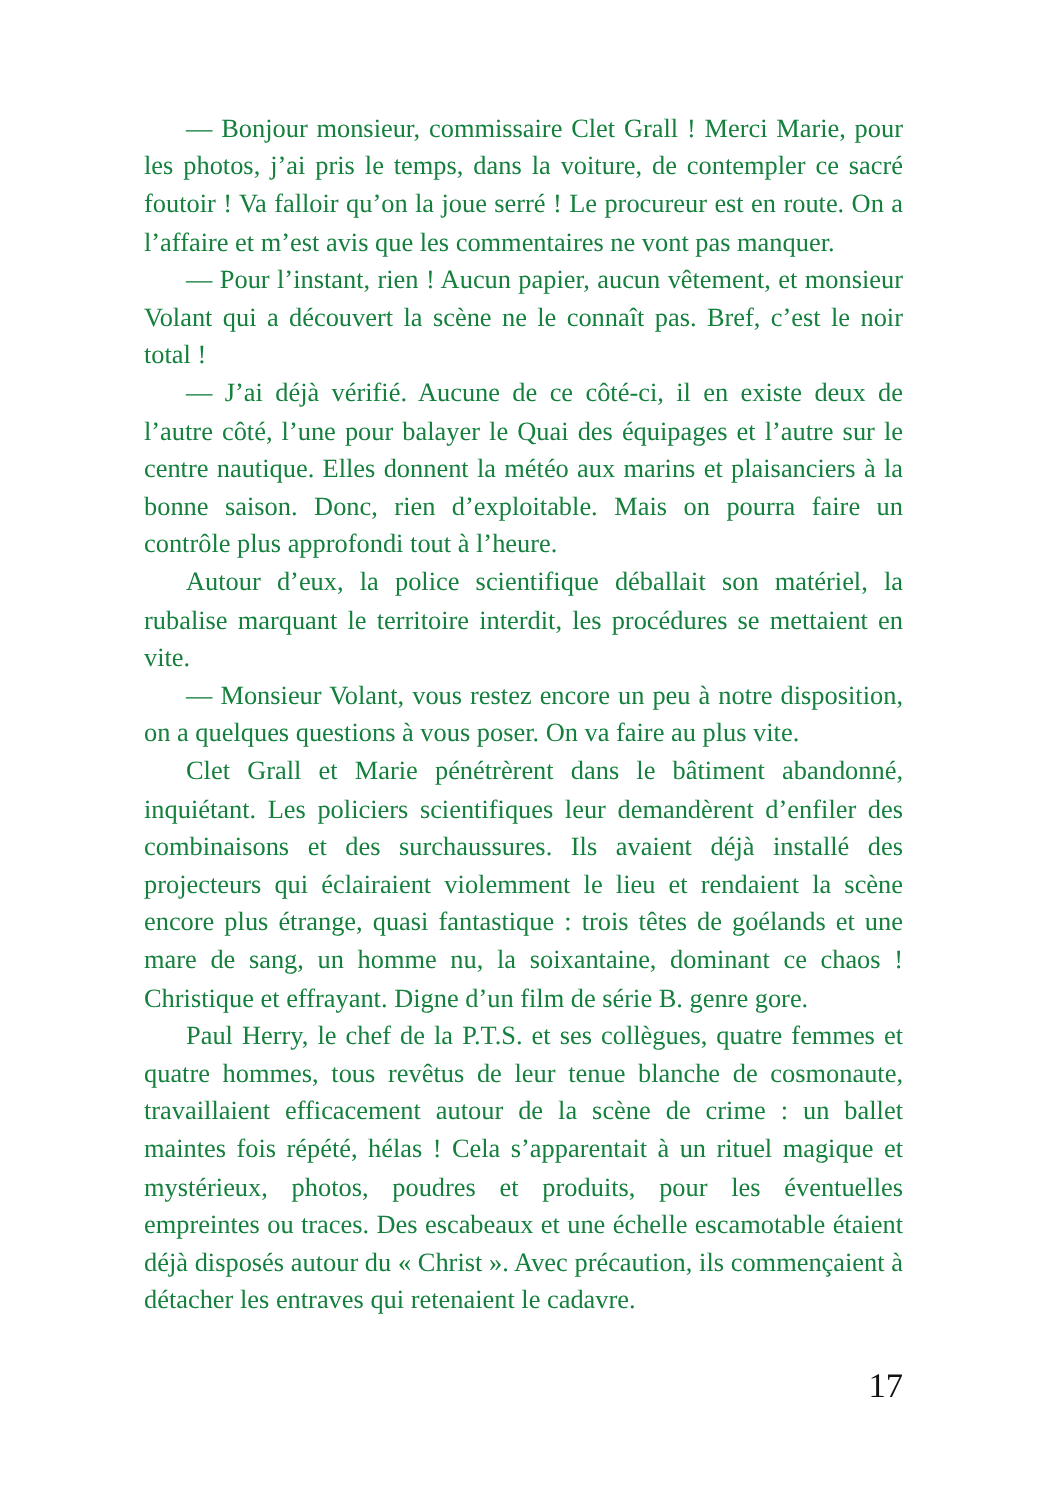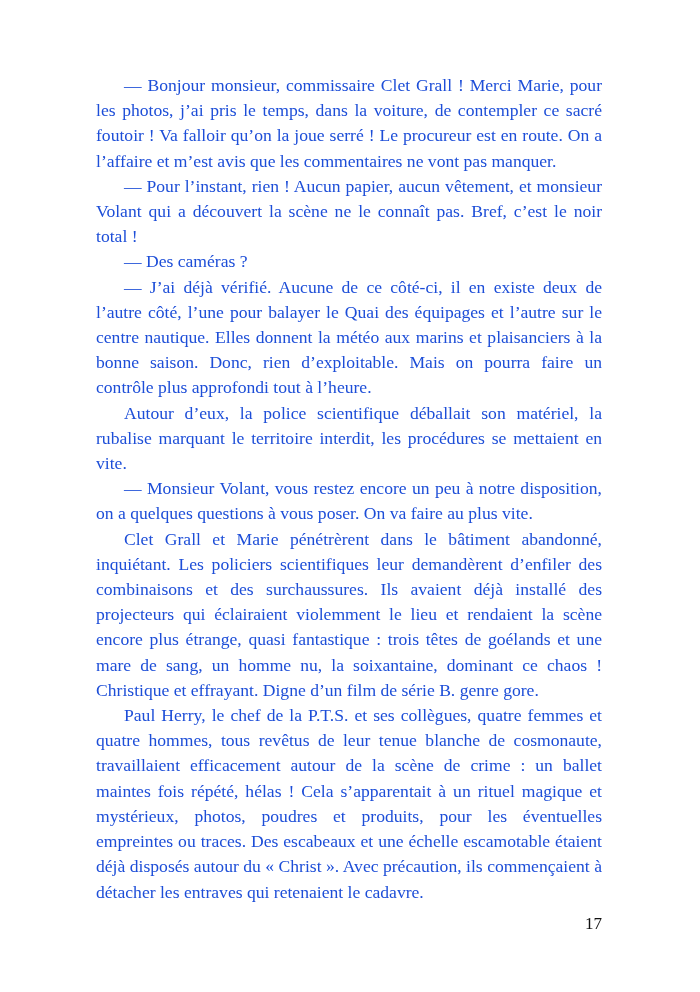--- a/index.html
+++ b/index.html
@@ -14,45 +14,44 @@
       overflow: hidden;
     }
     .page {
       position: absolute;
       left: 96px;
       top: 73px;
       width: 506px;
       font-family: "Liberation Serif", "DejaVu Serif", serif;
       font-size: 17.6px;
       line-height: 25.2px;
-      color: #1d4ed8;
+      color: #15803d;
     }
     .page p {
       margin: 0;
       text-indent: 28px;
       text-align: justify;
       hyphens: none;
     }
     .page-number {
       position: absolute;
       right: 98px;
       top: 911px;
       font-family: "Liberation Serif", "DejaVu Serif", serif;
-      font-size: 17px;
+      font-size: 23px;
       line-height: 25px;
       color: #111111;
     }
   </style>
 </head>
 <body>
 
 <div class="page">
   <p>— Bonjour monsieur, commissaire Clet Grall ! Merci Marie, pour les photos, j’ai pris le temps, dans la voiture, de contempler ce sacré foutoir ! Va falloir qu’on la joue serré ! Le procureur est en route. On a l’affaire et m’est avis que les commentaires ne vont pas manquer.</p>
   <p>— Pour l’instant, rien ! Aucun papier, aucun vêtement, et monsieur Volant qui a découvert la scène ne le connaît pas. Bref, c’est le noir total !</p>
-  <p>— Des caméras ?</p>
   <p>— J’ai déjà vérifié. Aucune de ce côté-ci, il en existe deux de l’autre côté, l’une pour balayer le Quai des équipages et l’autre sur le centre nautique. Elles donnent la météo aux marins et plaisanciers à la bonne saison. Donc, rien d’exploitable. Mais on pourra faire un contrôle plus approfondi tout à l’heure.</p>
   <p>Autour d’eux, la police scientifique déballait son matériel, la rubalise marquant le territoire interdit, les procédures se mettaient en vite.</p>
   <p>— Monsieur Volant, vous restez encore un peu à notre disposition, on a quelques questions à vous poser. On va faire au plus vite.</p>
   <p>Clet Grall et Marie pénétrèrent dans le bâtiment abandonné, inquiétant. Les policiers scientifiques leur demandèrent d’enfiler des combinaisons et des surchaussures. Ils avaient déjà installé des projecteurs qui éclairaient violemment le lieu et rendaient la scène encore plus étrange, quasi fantastique : trois têtes de goélands et une mare de sang, un homme nu, la soixantaine, dominant ce chaos ! Christique et effrayant. Digne d’un film de série B. genre gore.</p>
   <p>Paul Herry, le chef de la P.T.S. et ses collègues, quatre femmes et quatre hommes, tous revêtus de leur tenue blanche de cosmonaute, travaillaient efficacement autour de la scène de crime : un ballet maintes fois répété, hélas ! Cela s’apparentait à un rituel magique et mystérieux, photos, poudres et produits, pour les éventuelles empreintes ou traces. Des escabeaux et une échelle escamotable étaient déjà disposés autour du « Christ ». Avec précaution, ils commençaient à détacher les entraves qui retenaient le cadavre.</p>
 </div>
 
 <div class="page-number">17</div>
 
 </body></html>

